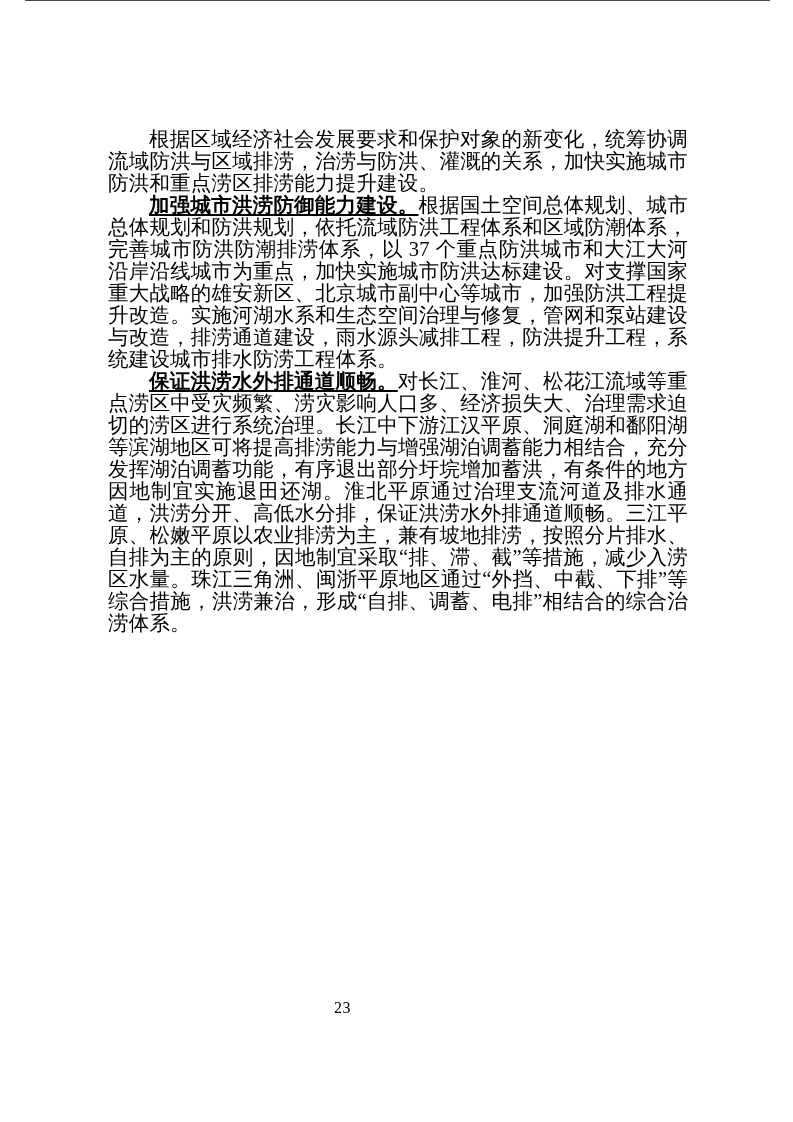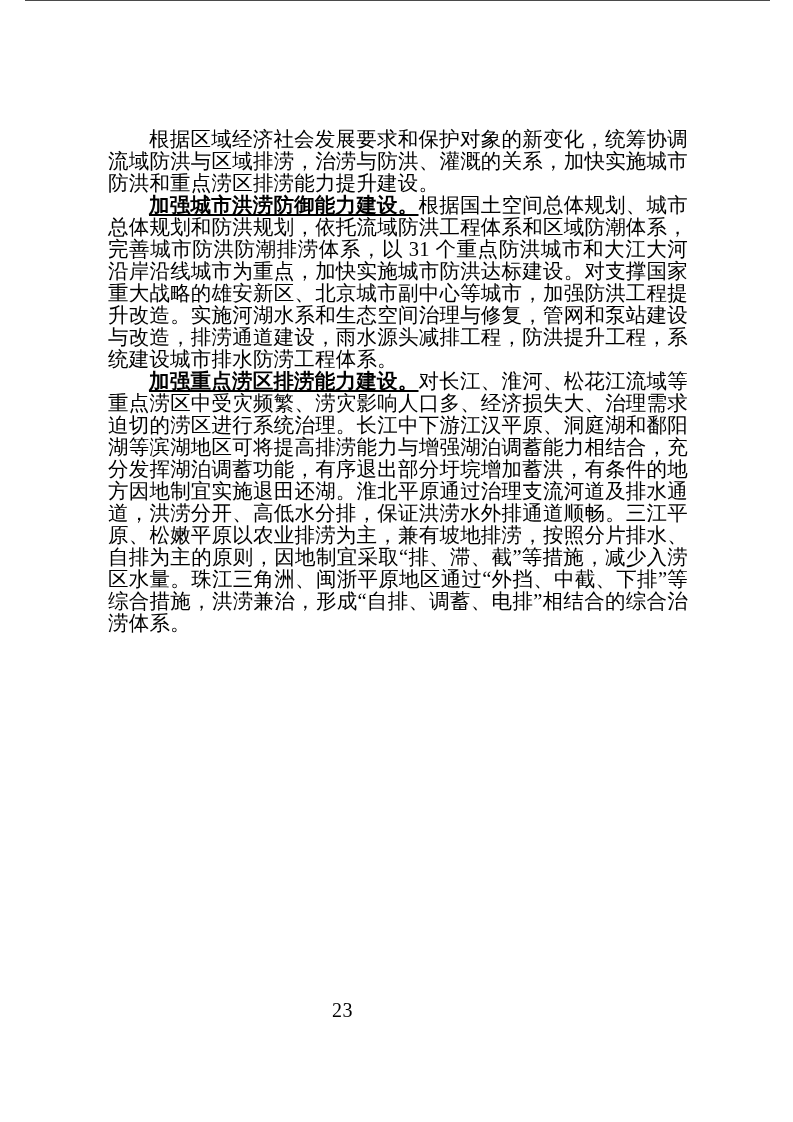--- a/index.html
+++ b/index.html
@@ -45,33 +45,33 @@
   .lead-bold {
     font-weight: 700;
     text-decoration: underline;
   }
   .page-number {
     position: absolute;
     top: 999px;
     left: 0;
     width: 685px;
     text-align: center;
-    font-size: 20px;
+    font-size: 16px;
     letter-spacing: 0.5px;
     color: #000000;
   }
 </style>
 </head>
 <body>
 
 <div class="page">
   <div class="scan-edge"></div>
 
   <div class="content">
     <p><span>根据区域经济社会发展要求和保护对象的新变化，统筹协调流域防洪与区域排涝，治涝与防洪、灌溉的关系，加快实施城市防洪和重点涝区排涝能力提升建设。</span></p>
 
-    <p><span class="lead-bold">加强城市洪涝防御能力建设。</span><span>根据国土空间总体规划、城市总体规划和防洪规划，依托流域防洪工程体系和区域防潮体系，完善城市防洪防潮排涝体系，以 31 个重点防洪城市和大江大河沿岸沿线城市为重点，加快实施城市防洪达标建设。对支撑国家重大战略的雄安新区、北京城市副中心等城市，加强防洪工程提升改造。实施河湖水系和生态空间治理与修复，管网和泵站建设与改造，排涝通道建设，雨水源头减排工程，防洪提升工程，系统建设城市排水防涝工程体系。</span></p>
+    <p><span class="lead-bold">加强城市洪涝防御能力建设。</span><span>根据国土空间总体规划、城市总体规划和防洪规划，依托流域防洪工程体系和区域防潮体系，完善城市防洪防潮排涝体系，以 37 个重点防洪城市和大江大河沿岸沿线城市为重点，加快实施城市防洪达标建设。对支撑国家重大战略的雄安新区、北京城市副中心等城市，加强防洪工程提升改造。实施河湖水系和生态空间治理与修复，管网和泵站建设与改造，排涝通道建设，雨水源头减排工程，防洪提升工程，系统建设城市排水防涝工程体系。</span></p>
 
-    <p><span class="lead-bold">加强重点涝区排涝能力建设。</span><span>对长江、淮河、松花江流域等重点涝区中受灾频繁、涝灾影响人口多、经济损失大、治理需求迫切的涝区进行系统治理。长江中下游江汉平原、洞庭湖和鄱阳湖等滨湖地区可将提高排涝能力与增强湖泊调蓄能力相结合，充分发挥湖泊调蓄功能，有序退出部分圩垸增加蓄洪，有条件的地方因地制宜实施退田还湖。淮北平原通过治理支流河道及排水通道，洪涝分开、高低水分排，保证洪涝水外排通道顺畅。三江平原、松嫩平原以农业排涝为主，兼有坡地排涝，按照分片排水、自排为主的原则，因地制宜采取“排、滞、截”等措施，减少入涝区水量。珠江三角洲、闽浙平原地区通过“外挡、中截、下排”等综合措施，洪涝兼治，形成“自排、调蓄、电排”相结合的综合治涝体系。</span></p>
+    <p><span class="lead-bold">保证洪涝水外排通道顺畅。</span><span>对长江、淮河、松花江流域等重点涝区中受灾频繁、涝灾影响人口多、经济损失大、治理需求迫切的涝区进行系统治理。长江中下游江汉平原、洞庭湖和鄱阳湖等滨湖地区可将提高排涝能力与增强湖泊调蓄能力相结合，充分发挥湖泊调蓄功能，有序退出部分圩垸增加蓄洪，有条件的地方因地制宜实施退田还湖。淮北平原通过治理支流河道及排水通道，洪涝分开、高低水分排，保证洪涝水外排通道顺畅。三江平原、松嫩平原以农业排涝为主，兼有坡地排涝，按照分片排水、自排为主的原则，因地制宜采取“排、滞、截”等措施，减少入涝区水量。珠江三角洲、闽浙平原地区通过“外挡、中截、下排”等综合措施，洪涝兼治，形成“自排、调蓄、电排”相结合的综合治涝体系。</span></p>
   </div>
 
   <div class="page-number">23</div>
 </div>
 
 </body></html>

